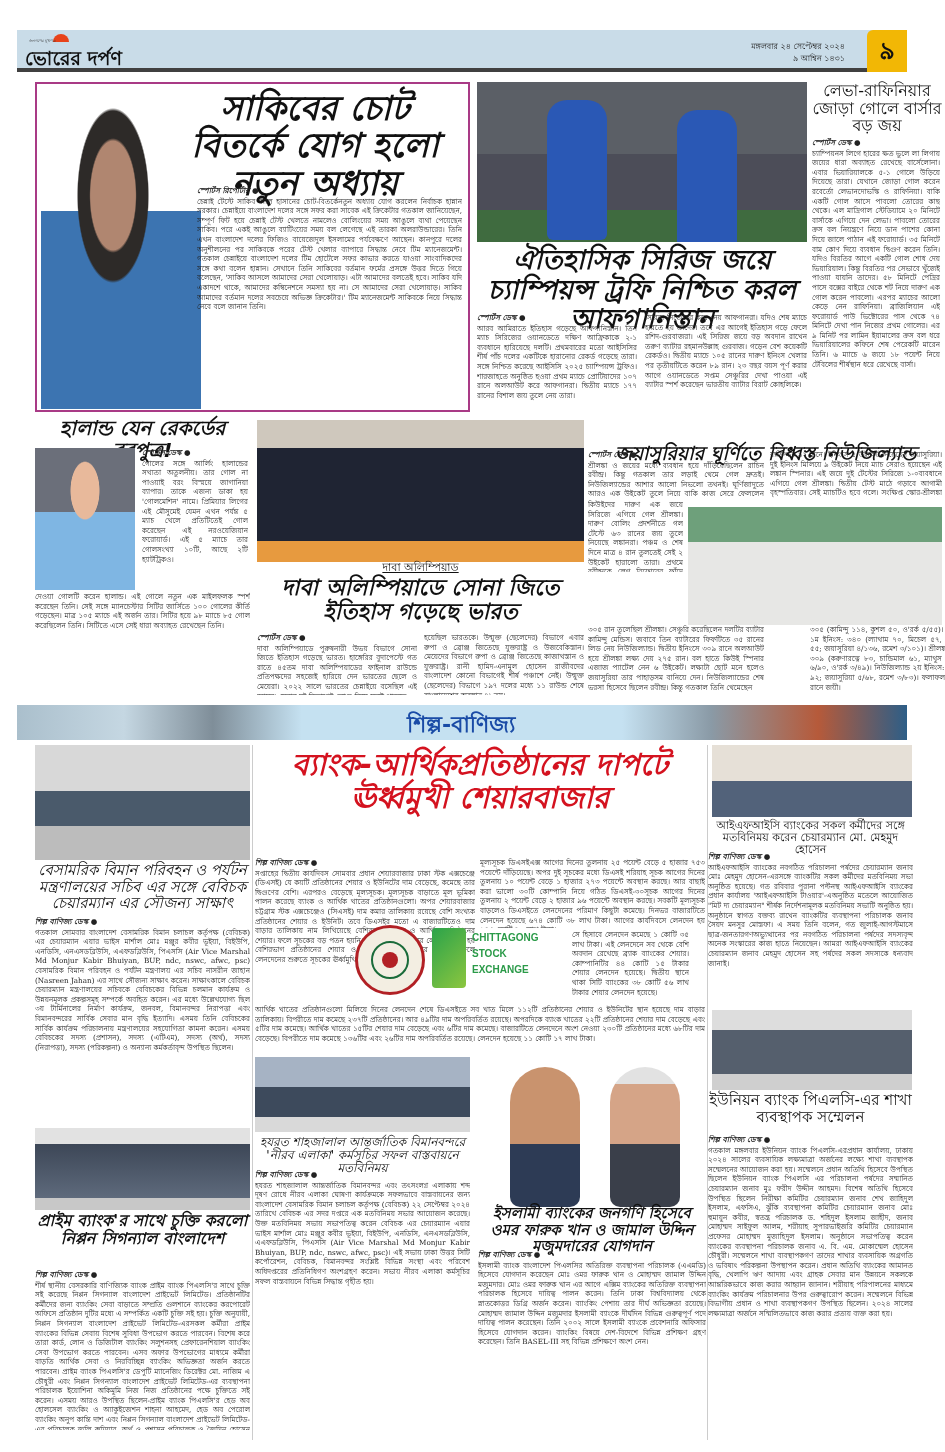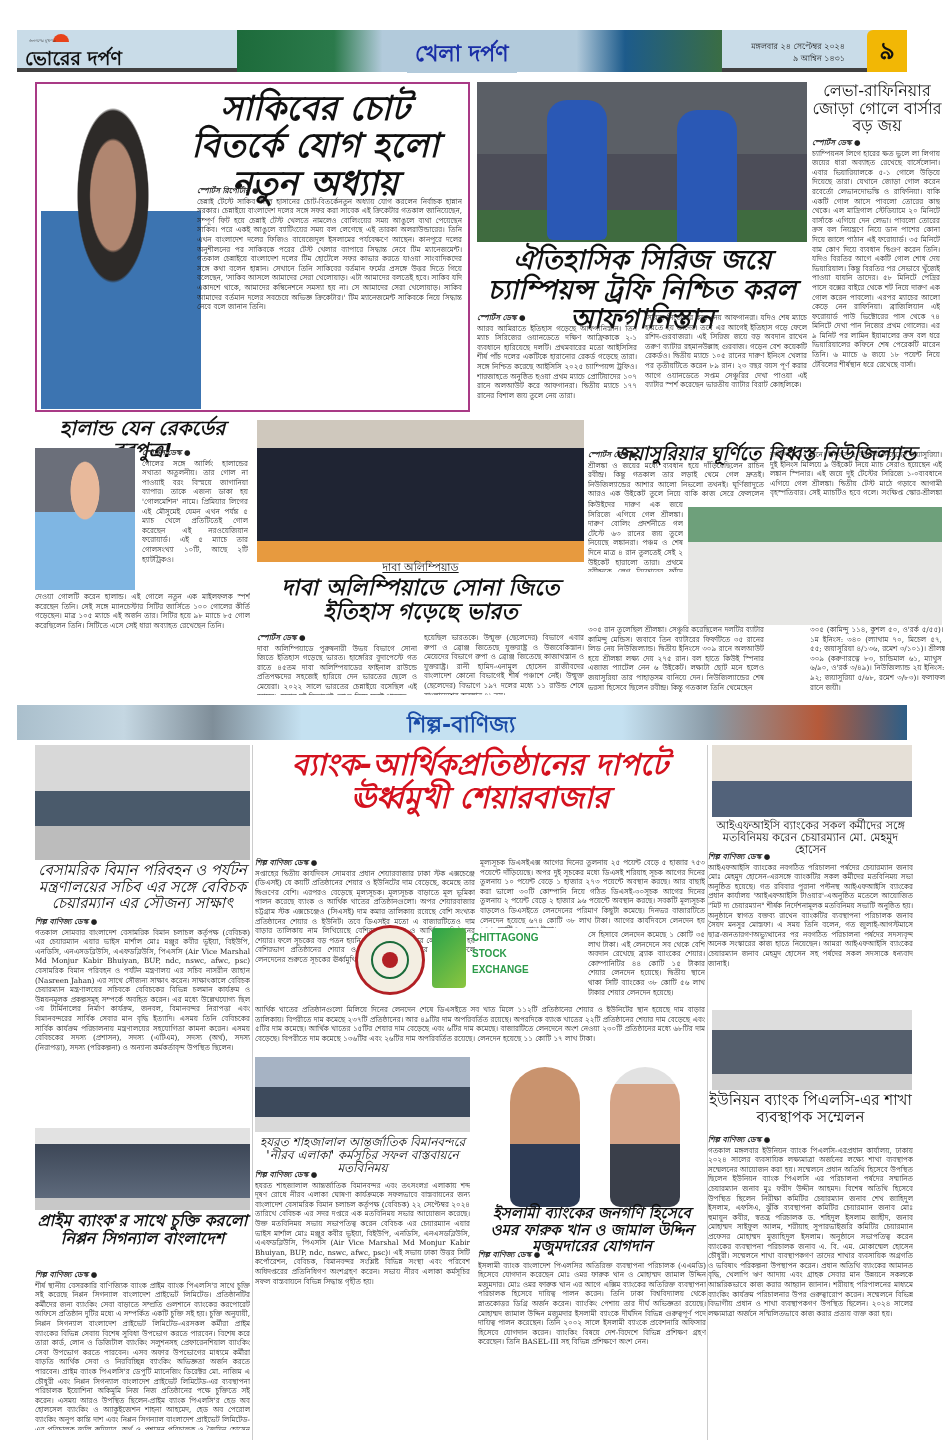--- a/index.html
+++ b/index.html
@@ -73,21 +73,21 @@
 
   #caab-head { left: 35px; top: 862px; width: 215px; font-size: 15px; font-style: italic; font-weight: normal; }
   #caab-body { left: 35px; top: 917px; width: 215px; height: 200px; }
 
   #biz-body1 { left: 255px; top: 858px; width: 220px; height: 148px; }
   #biz-body2 { left: 480px; top: 858px; width: 225px; height: 70px; }
   #dse-logo { left: 355px; top: 925px; width: 70px; height: 70px; border-radius: 50%; border: 3px solid #b22025; background: #f3eee2; }
   #cse-logo { left: 432px; top: 928px; width: 148px; height: 60px; }
   #cse-logo .g { position: absolute; left: 0; top: 0; width: 34px; height: 60px; background: linear-gradient(135deg,#2ba34a,#8cc63f); border-radius: 4px; }
   #cse-logo .t { position: absolute; left: 40px; top: 2px; font-size: 10px; font-weight: bold; color: #2a9a48; line-height: 16px; font-family: "Liberation Sans", sans-serif; }
-  #biz-body3 { left: 588px; top: 930px; width: 117px; height: 70px; }
+  #biz-body3 { left: 572px; top: 930px; width: 117px; height: 70px; }
   #biz-body4 { left: 255px; top: 1005px; width: 450px; height: 50px; }
 
   
   #hsia-photo { left: 255px; top: 1057px; width: 215px; height: 75px; background: linear-gradient(180deg,#a6b3c4 0 40%,#3d4a5c 40% 80%,#d9d9d9 80%); }
   #hsia-head { left: 255px; top: 1136px; width: 215px; font-size: 12px; font-style: italic; font-weight: normal; }
   #hsia-body { left: 255px; top: 1170px; width: 215px; height: 210px; }
 
   
   #islami-photo { left: 480px; top: 1057px; width: 225px; height: 150px; background: #fff; }
   .face { position: absolute; width: 70px; height: 140px; border-radius: 35px 35px 10px 10px; }
@@ -107,23 +107,20 @@
 </style>
 </head>
 <body>
 
 <div class="abs" id="masthead">
   <div class="abs" id="logo">
     <span class="sun"></span>
     <span class="tag">জনগণের মুখপত্র</span>
     <span class="name">ভোরের দর্পণ</span>
   </div>
-  <div class="abs" id="banner">
-    <span class="t">খেলা দর্পণ</span>
-  </div>
   <div class="abs" id="dateline">
     <div>মঙ্গলবার ২৪ সেপ্টেম্বর ২০২৪</div>
     <div>৯ আশ্বিন ১৪৩১</div>
   </div>
   <div class="abs" id="pagenum">৯</div>
 </div>
 
 <div class="abs" id="shakib-box">
   <div class="photo" id="shakib-photo"></div>
   <div class="abs head" id="shakib-head">সাকিবের চোট বিতর্কে যোগ হলো নতুন অধ্যায়</div>

